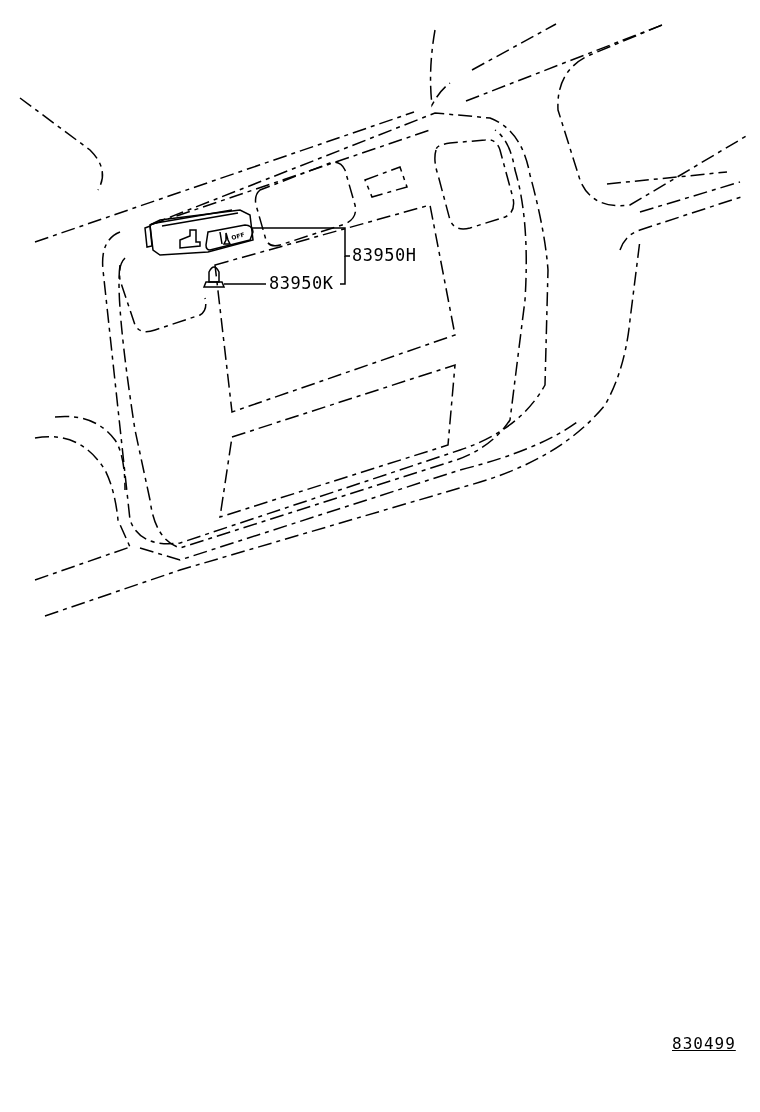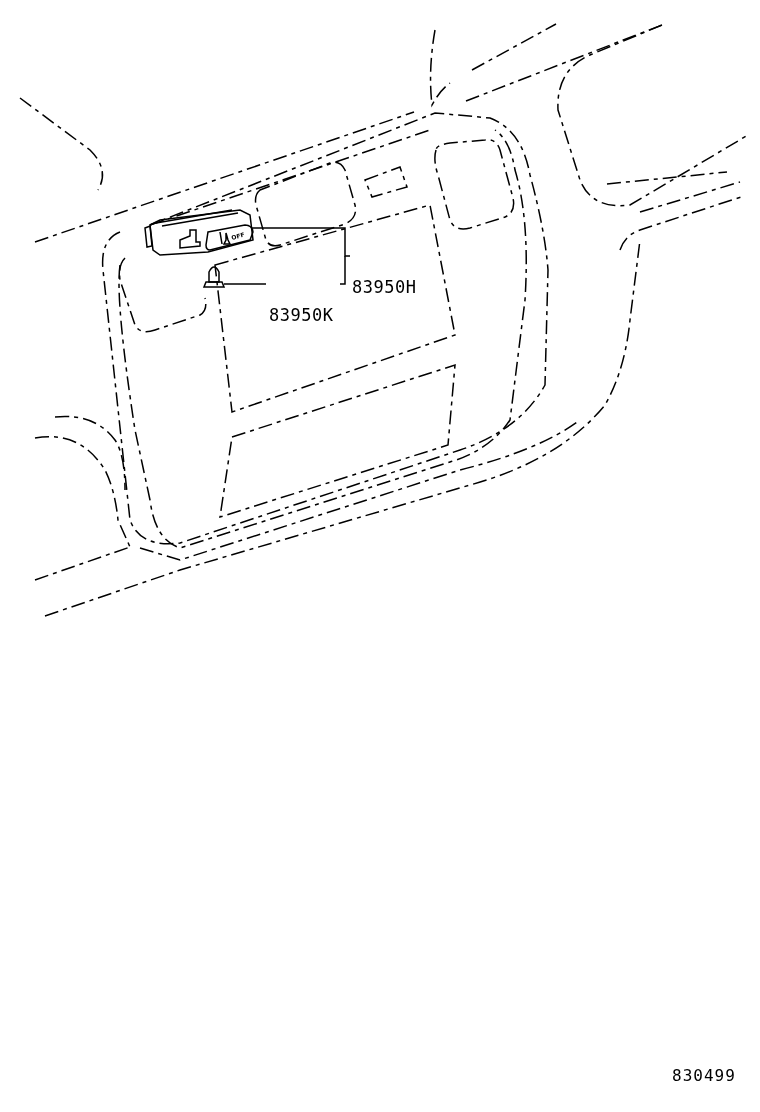--- a/index.html
+++ b/index.html
@@ -1,24 +1,24 @@
 <!DOCTYPE html>
 <html><head>
 <meta charset="utf-8">
 <style>
   html, body { margin: 0; padding: 0; background: #ffffff; }
   body { width: 760px; height: 1112px; position: relative; overflow: hidden;
          font-family: "DejaVu Sans", sans-serif; }
   #diagram { position: absolute; left: 0; top: 0; width: 760px; height: 1112px; }
   .label { position: absolute; font-family: "DejaVu Sans Mono", "Liberation Mono", monospace;
-           font-size: 17px; color: #000; letter-spacing: 0.5px; line-height: 1; margin-top: 32px; }
+           font-size: 17px; color: #000; letter-spacing: 0.5px; line-height: 1; }
   .part-label { cursor: pointer; }
   #lbl-h { left: 352px; top: 247px; }
   #lbl-k { left: 269px; top: 275px; }
-  #lbl-id { left: 672px; top: 1036px; font-size: 16px; letter-spacing: 1px; }
+  #lbl-id { left: 672px; top: 1036px; font-size: 16px; letter-spacing: 1px; text-decoration: underline; }
   svg path, svg line, svg rect, svg polyline { fill: none; stroke: #000; stroke-width: 1.5; }
   .dash { stroke-dasharray: 14 5 4 5; }
   .solid { stroke-dasharray: none; }
 </style>
 </head>
 <body>
 
 <svg id="diagram" viewBox="0 0 760 1112" xmlns="http://www.w3.org/2000/svg">
 
   <path class="dash" d="M20 98 L90 150 Q110 170 98 190"></path>

